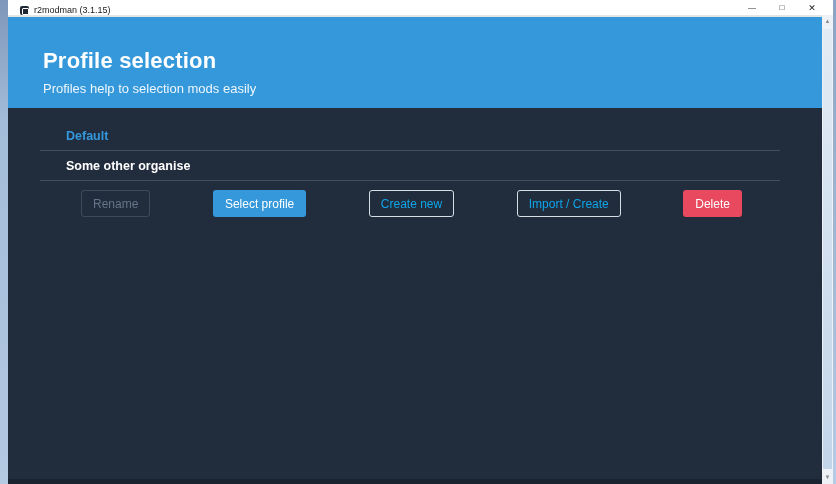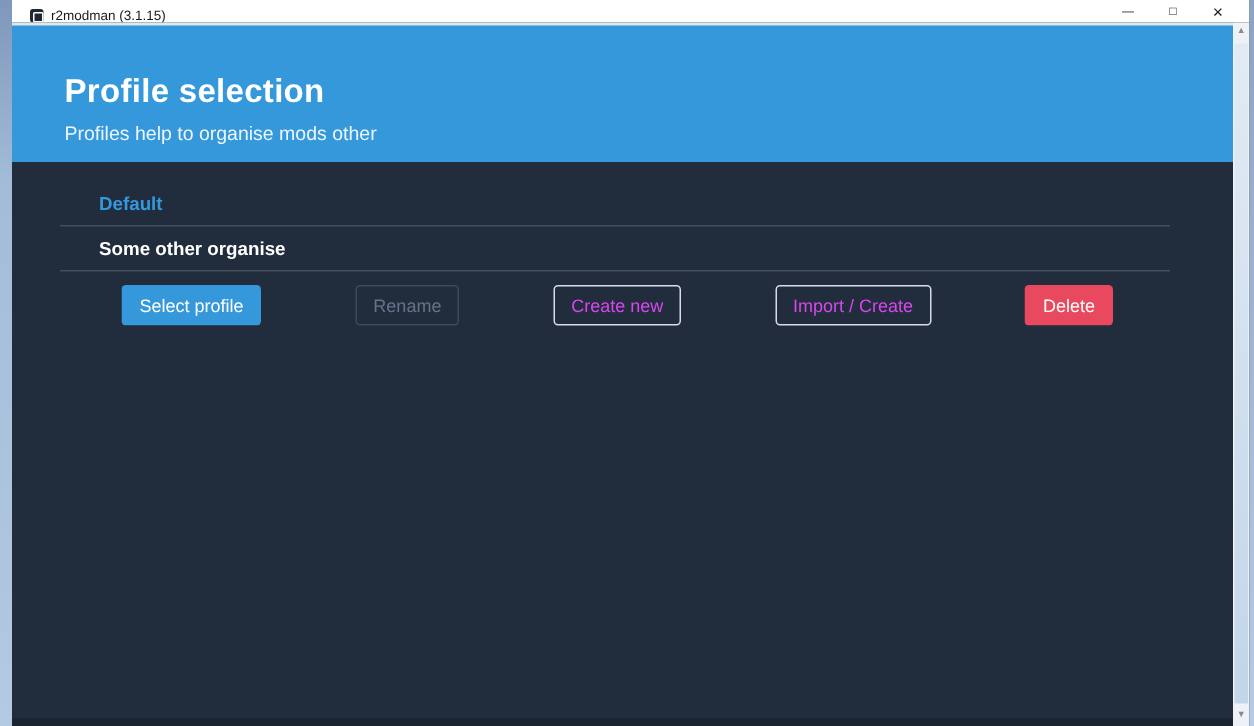--- a/index.html
+++ b/index.html
@@ -48,21 +48,21 @@
              background:rgba(255,255,255,0.16); }
 
   .actions { position:absolute; left:73px; top:69px; width:661px;
              display:flex; justify-content:space-between; align-items:center; }
   .btn { height:27px; padding:0 11px; border-radius:3px; font-size:12px;
          display:flex; align-items:center; justify-content:center;
          border:1px solid transparent; background:transparent;
          font-family:inherit; cursor:pointer; white-space:nowrap; }
   .btn-primary  { background:#3498db; color:#ffffff; }
   .btn-disabled { color:#66748a; border-color:rgba(255,255,255,0.14); cursor:default; }
-  .btn-outline  { color:#d946ef; border-color:#d7dde5; }
+  .btn-outline  { color:#0ea5e9; border-color:#d7dde5; }
   .btn-danger   { background:#e8495f; color:#ffffff; }
 
   
   .scrollbar { position:absolute; left:822px; top:15px; width:11px; height:469px;
                background:#eef1f5; }
   .sb-arrow  { position:absolute; left:0; width:11px; height:11px; color:#8a8a8a;
                font-size:6px; line-height:11px; text-align:center; cursor:pointer; }
   .sb-up     { top:1px; }
   .sb-down   { bottom:1px; }
   .sb-thumb  { position:absolute; left:1px; top:14px; width:9px; height:440px;
@@ -84,38 +84,38 @@
     <div class="tb-title">r2modman (3.1.15)</div>
     <div class="tb-controls">
       <div class="tb-btn tb-min">—</div>
       <div class="tb-btn tb-max">□</div>
       <div class="tb-btn tb-close">✕</div>
     </div>
   </div>
 
   <div class="header">
     <div class="header-title">Profile selection</div>
-    <div class="header-sub">Profiles help to organise mods other</div>
+    <div class="header-sub">Profiles help to selection mods easily</div>
   </div>
 
   <div class="content">
 
     <div class="profile-row selected">
       <span>Default</span>
       <div class="divider"></div>
     </div>
 
     <div class="profile-row normal">
       <span>Some other organise</span>
       <div class="divider"></div>
     </div>
 
     <div class="actions">
+      <button class="btn btn-disabled">Rename</button>
       <button class="btn btn-primary">Select profile</button>
-      <button class="btn btn-disabled">Rename</button>
       <button class="btn btn-outline">Create new</button>
       <button class="btn btn-outline">Import / Create</button>
       <button class="btn btn-danger">Delete</button>
     </div>
 
   </div>
 
   <div class="scrollbar">
     <div class="sb-arrow sb-up">▲</div>
     <div class="sb-thumb"></div>

